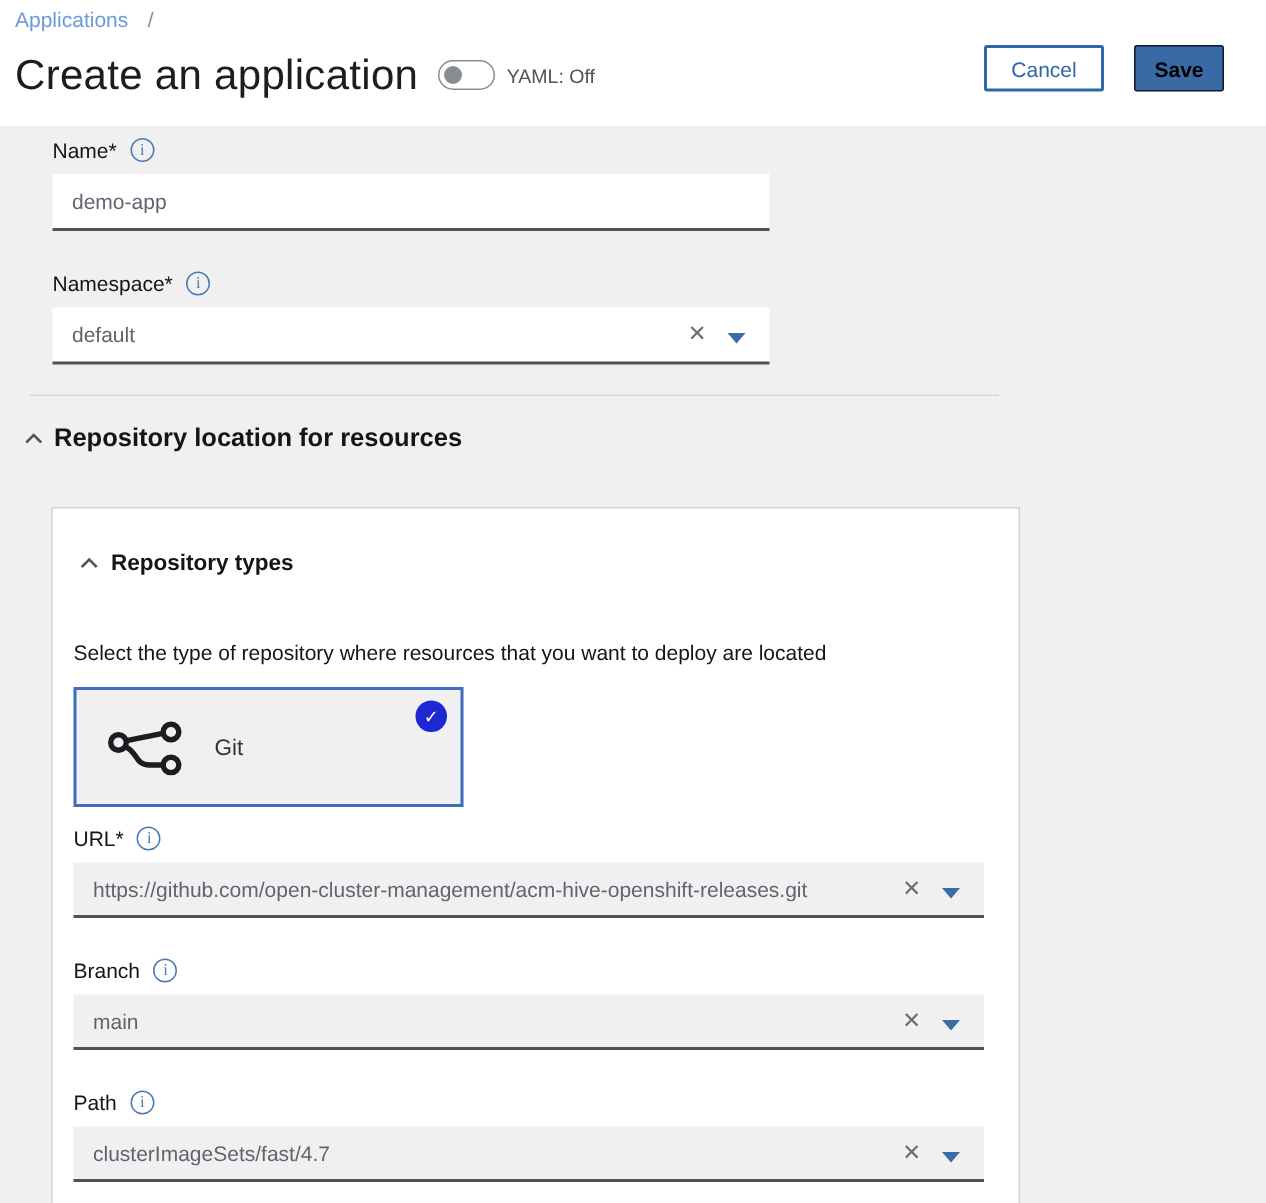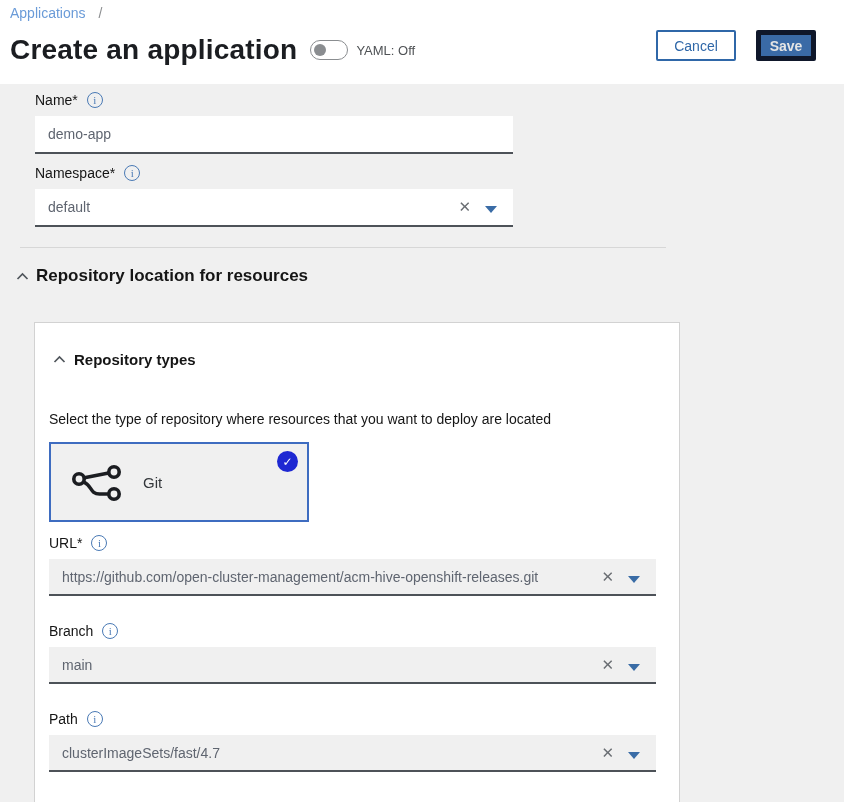--- a/index.html
+++ b/index.html
@@ -8,51 +8,51 @@
     font-family: "Liberation Sans", "DejaVu Sans", sans-serif;
     background: #ffffff;
     color: #151515;
   }
   
   .topbar { position: relative; height: 84px; background: #ffffff; padding: 5px 0 0 10px; }
   .breadcrumb { display: flex; align-items: center; gap: 13px; font-size: 14px; }
   .breadcrumb a { color: #6a9bd8; text-decoration: none; cursor: pointer; }
   .breadcrumb .sep { color: #8b8d8f; }
   .title-row { display: flex; align-items: center; margin-top: 13px; }
-  h1.page-title { font-size: 28px; font-weight: 700; color: #1b1d21; letter-spacing: 0.2px; }
+  h1.page-title { font-size: 28px; font-weight: 400; color: #1b1d21; letter-spacing: 0.2px; }
   .switch { position: relative; width: 38px; height: 20px; border: 1px solid #8a8d90;
             border-radius: 10px; background: #ffffff; margin-left: 13px; cursor: pointer; }
   .switch .knob { position: absolute; left: 3px; top: 3px; width: 12px; height: 12px;
                   border-radius: 50%; background: #8a8d90; }
   .switch-label { font-size: 13px; color: #4f5255; margin-left: 8px; }
   .actions { position: absolute; top: 30px; right: 28px; display: flex; gap: 20px; padding-left: 46px; }
   .btn { font-family: inherit; font-size: 14px; height: 31px; border-radius: 2px; cursor: pointer; }
   .btn-secondary { width: 80px; background: #ffffff; border: 2px solid #2f67a8; color: #2f67a8; }
-  .btn-primary { width: 60px; background: #3a6aa6; border: 5px solid #0f172a; color: #e5e5e5; font-weight: bold; }
+  .btn-primary { width: 60px; background: #3a6aa6; border: 1px solid #0f172a; color: #000000; font-weight: bold; }
   
   .content { height: 718px; background: #f0f0f0; padding: 8px 0 0 35px; }
   .label-row { display: flex; align-items: flex-end; gap: 9px; margin-bottom: 8px; }
   .field-label { font-size: 14px; color: #151515; }
   .info { display: inline-flex; align-items: center; justify-content: center;
           width: 16px; height: 16px; border: 1px solid #4a7ab5; border-radius: 50%;
           color: #4a7ab5; font-size: 11px; font-style: normal; cursor: pointer;
           font-family: "Liberation Serif", serif; }
   .text-input, .combo { width: 478px; height: 38px; position: relative; }
   .text-input input, .combo input {
     width: 100%; height: 100%; border: none; outline: none;
     border-bottom: 2px solid #4d5258; background: #ffffff;
     padding: 0 70px 0 13px; font-family: inherit; font-size: 14px; color: #5f6570;
   }
   .text-input input { padding-right: 13px; }
   .combo .clear { position: absolute; right: 42px; top: 9px; color: #6a6e73;
                   font-size: 15px; font-weight: bold; cursor: pointer; line-height: 18px; }
   .combo .caret { position: absolute; right: 16px; top: 17px; width: 0; height: 0; cursor: pointer;
                   border-left: 6px solid transparent; border-right: 6px solid transparent;
                   border-top: 7px solid #3a6ca6; }
-  .gap-27 { margin-top: 11px; }
+  .gap-27 { margin-top: 27px; }
   .divider { width: 646px; height: 1px; background: #d7d7d7; margin-top: 20px; margin-left: -15px; }
   .section-row { display: flex; align-items: center; gap: 7px; margin-top: 18px; margin-left: -19px; cursor: pointer; }
   .section-row svg { flex: 0 0 auto; }
   .section-title { font-size: 17px; font-weight: bold; color: #151515; }
   
   .card { width: 646px; min-height: 480px; background: #ffffff; border: 1px solid #d2d2d2;
           margin-top: 36px; margin-left: -1px; padding: 28px 14px 40px 14px; }
   .card-header { display: flex; align-items: center; gap: 8px; margin-left: 4px; cursor: pointer; }
   .card-title { font-size: 15px; font-weight: bold; color: #151515; }
   .card-desc { font-size: 14px; color: #151515; margin-top: 43px; }

